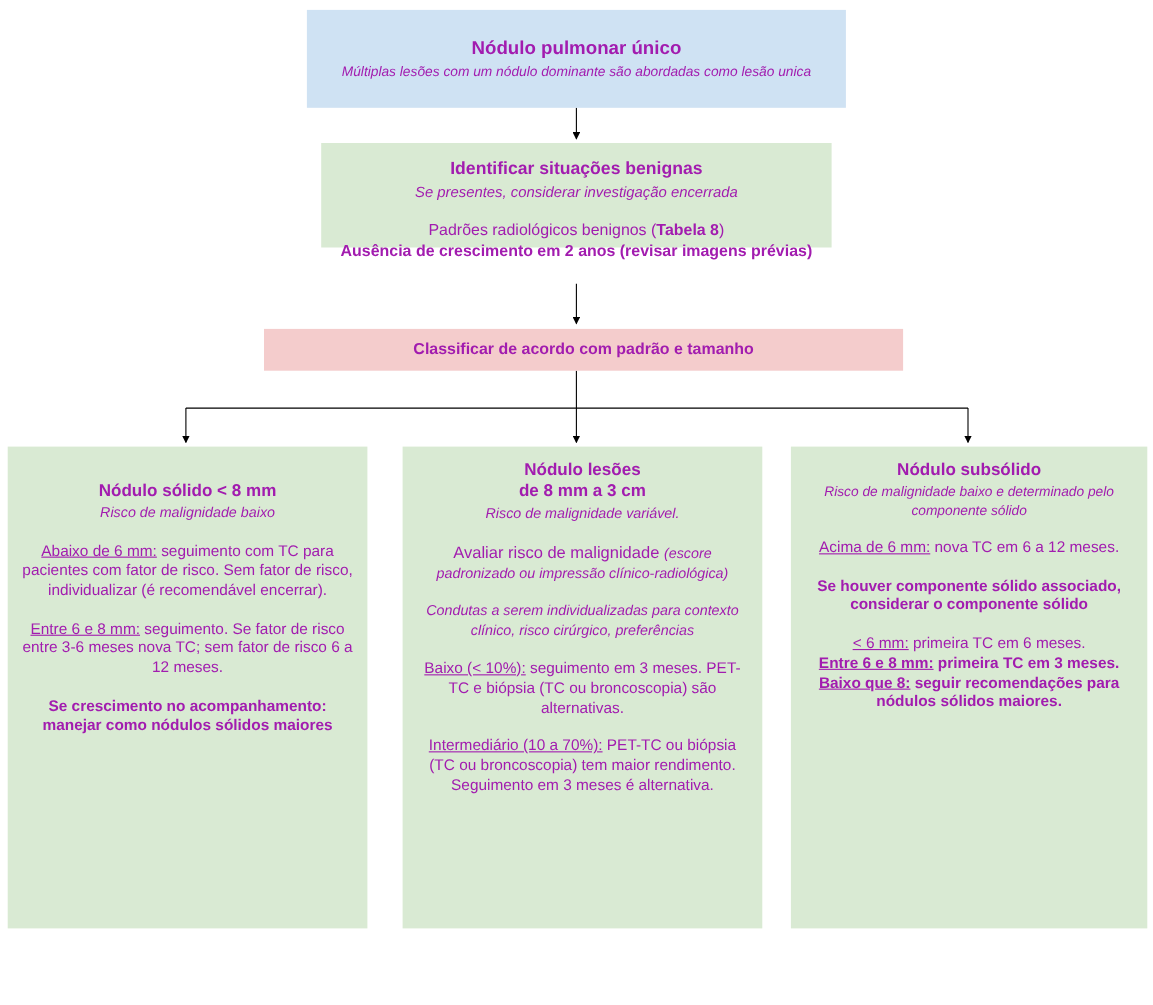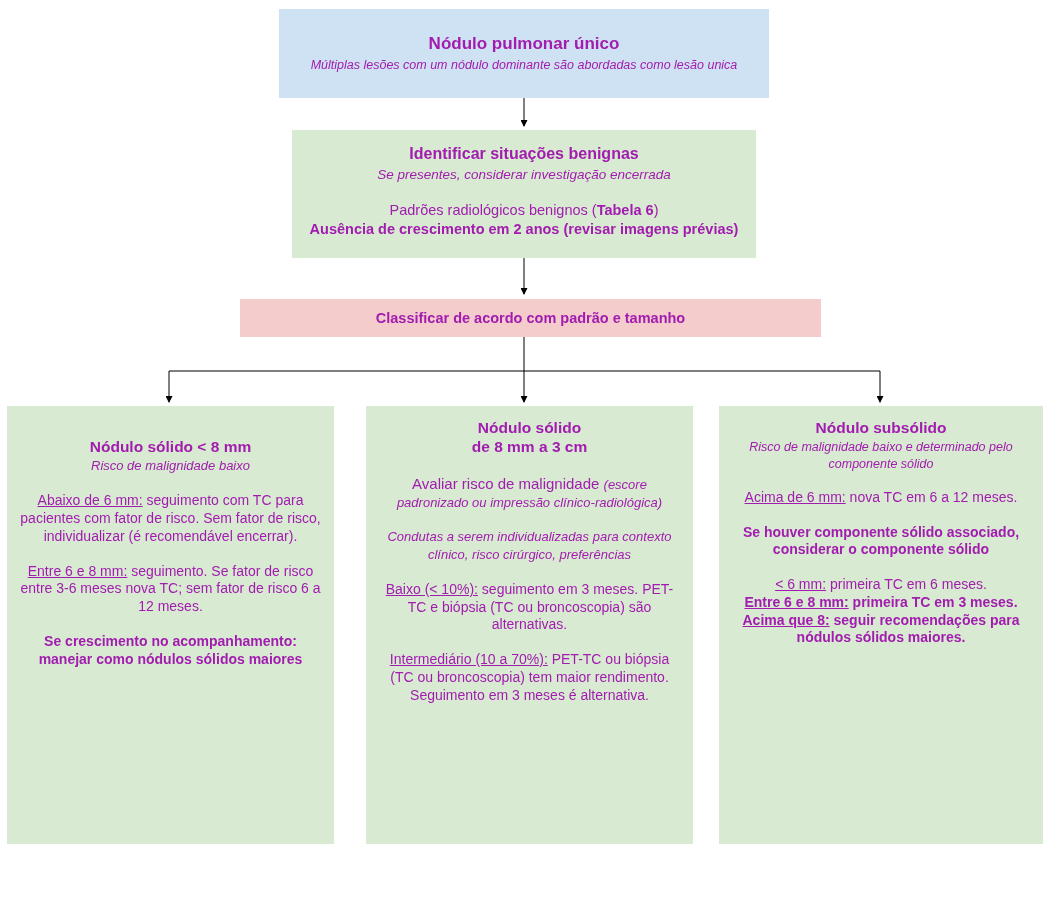--- a/index.html
+++ b/index.html
@@ -12,21 +12,21 @@
   
   .connectors{position:absolute;left:0;top:0;z-index:1;}
 
   
   #root{left:279px;top:9px;width:490px;height:89px;background:#cfe2f3;
         display:flex;flex-direction:column;justify-content:center;z-index:2;}
   .root-title{font-size:17px;font-weight:bold;line-height:1.3;margin-bottom:2px;}
   .root-sub{font-size:12.5px;font-style:italic;line-height:1.4;}
 
   
-  #benign{left:292px;top:130px;width:464px;height:128px;background:#d9ead3;
+  #benign{left:292px;top:130px;width:464px;height:95px;background:#d9ead3;
           padding-top:14px;z-index:2;}
   .benign-title{font-size:16px;font-weight:bold;line-height:1.25;}
   .benign-sub{font-size:13.5px;font-style:italic;line-height:1.35;margin-top:2px;}
   #benign .para{font-size:14.5px;line-height:1.3;}
 
   
   #classify{left:240px;top:299px;width:581px;height:38px;background:#f4cccc;
             display:flex;align-items:center;justify-content:center;
             font-size:14.5px;font-weight:bold;z-index:2;}
 
@@ -69,57 +69,58 @@
 
   <div class="node" id="root">
     <div class="root-title">Nódulo pulmonar único</div>
     <div class="root-sub">Múltiplas lesões com um nódulo dominante são abordadas como lesão unica</div>
   </div>
 
   <div class="node" id="benign">
     <div class="benign-title">Identificar situações benignas</div>
     <div class="benign-sub">Se presentes, considerar investigação encerrada</div>
     <div>
-        <p class="para"><span>Padrões radiológicos benignos (</span><span class="b">Tabela 6</span><span>)</span></p>
+        <p class="para"><span>Padrões radiológicos benignos (</span><span class="b">Tabela 8</span><span>)</span></p>
         <p class="para tight"><span>Ausência de crescimento em 2 anos (revisar imagens prévias)</span></p>
       </div>
   </div>
 
   <div class="node" id="classify">
     <div>Classificar de acordo com padrão e tamanho</div>
   </div>
 
   <div class="node branch" id="branch-left">
     <div class="branch-title">Nódulo sólido &lt; 8 mm</div>
     <div class="branch-title"></div>
     <div class="branch-sub">Risco de malignidade baixo</div>
     <div>
         <p class="para"><span class="u">Abaixo de 6 mm:</span><span> seguimento com TC para pacientes com fator de risco. Sem fator de risco, individualizar (é recomendável encerrar).</span></p>
         <p class="para"><span class="u">Entre 6 e 8 mm:</span><span> seguimento. Se fator de risco entre 3-6 meses nova TC; sem fator de risco 6 a 12 meses.</span></p>
         <p class="para"><span class="b">Se crescimento no acompanhamento: manejar como nódulos sólidos maiores</span></p>
       </div>
   </div>
 
   <div class="node branch" id="branch-mid">
-    <div class="branch-title">Nódulo sólido</div>
+    <div class="branch-title">Nódulo lesões</div>
     <div class="branch-title">de 8 mm a 3 cm</div>
+    <div class="branch-sub">Risco de malignidade variável.</div>
     <div>
         <p class="para"><span class="lg">Avaliar risco de malignidade </span><span class="i s">(escore padronizado ou impressão clínico-radiológica)</span></p>
         <p class="para"><span class="i s">Condutas a serem individualizadas para contexto clínico, risco cirúrgico, preferências</span></p>
         <p class="para"><span class="u">Baixo (&lt; 10%):</span><span> seguimento em 3 meses. PET-TC e biópsia (TC ou broncoscopia) são alternativas.</span></p>
         <p class="para"><span class="u">Intermediário (10 a 70%):</span><span> PET-TC ou biópsia (TC ou broncoscopia) tem maior rendimento. Seguimento em 3 meses é alternativa.</span></p>
       </div>
   </div>
 
   <div class="node branch" id="branch-right">
     <div class="branch-title">Nódulo subsólido</div>
     <div class="branch-title"></div>
     <div class="branch-sub">Risco de malignidade baixo e determinado pelo componente sólido</div>
     <div>
         <p class="para"><span class="u">Acima de 6 mm:</span><span> nova TC em 6 a 12 meses.</span></p>
         <p class="para"><span class="b">Se houver componente sólido associado, considerar o componente sólido</span></p>
         <p class="para"><span class="u">&lt; 6 mm:</span><span> primeira TC em 6 meses.</span></p>
         <p class="para tight"><span class="u">Entre 6 e 8 mm:</span><span> primeira TC em 3 meses.</span></p>
-        <p class="para tight"><span class="u">Acima que 8:</span><span> seguir recomendações para nódulos sólidos maiores.</span></p>
+        <p class="para tight"><span class="u">Baixo que 8:</span><span> seguir recomendações para nódulos sólidos maiores.</span></p>
       </div>
   </div>
 
 </div>
 
 </body></html>

